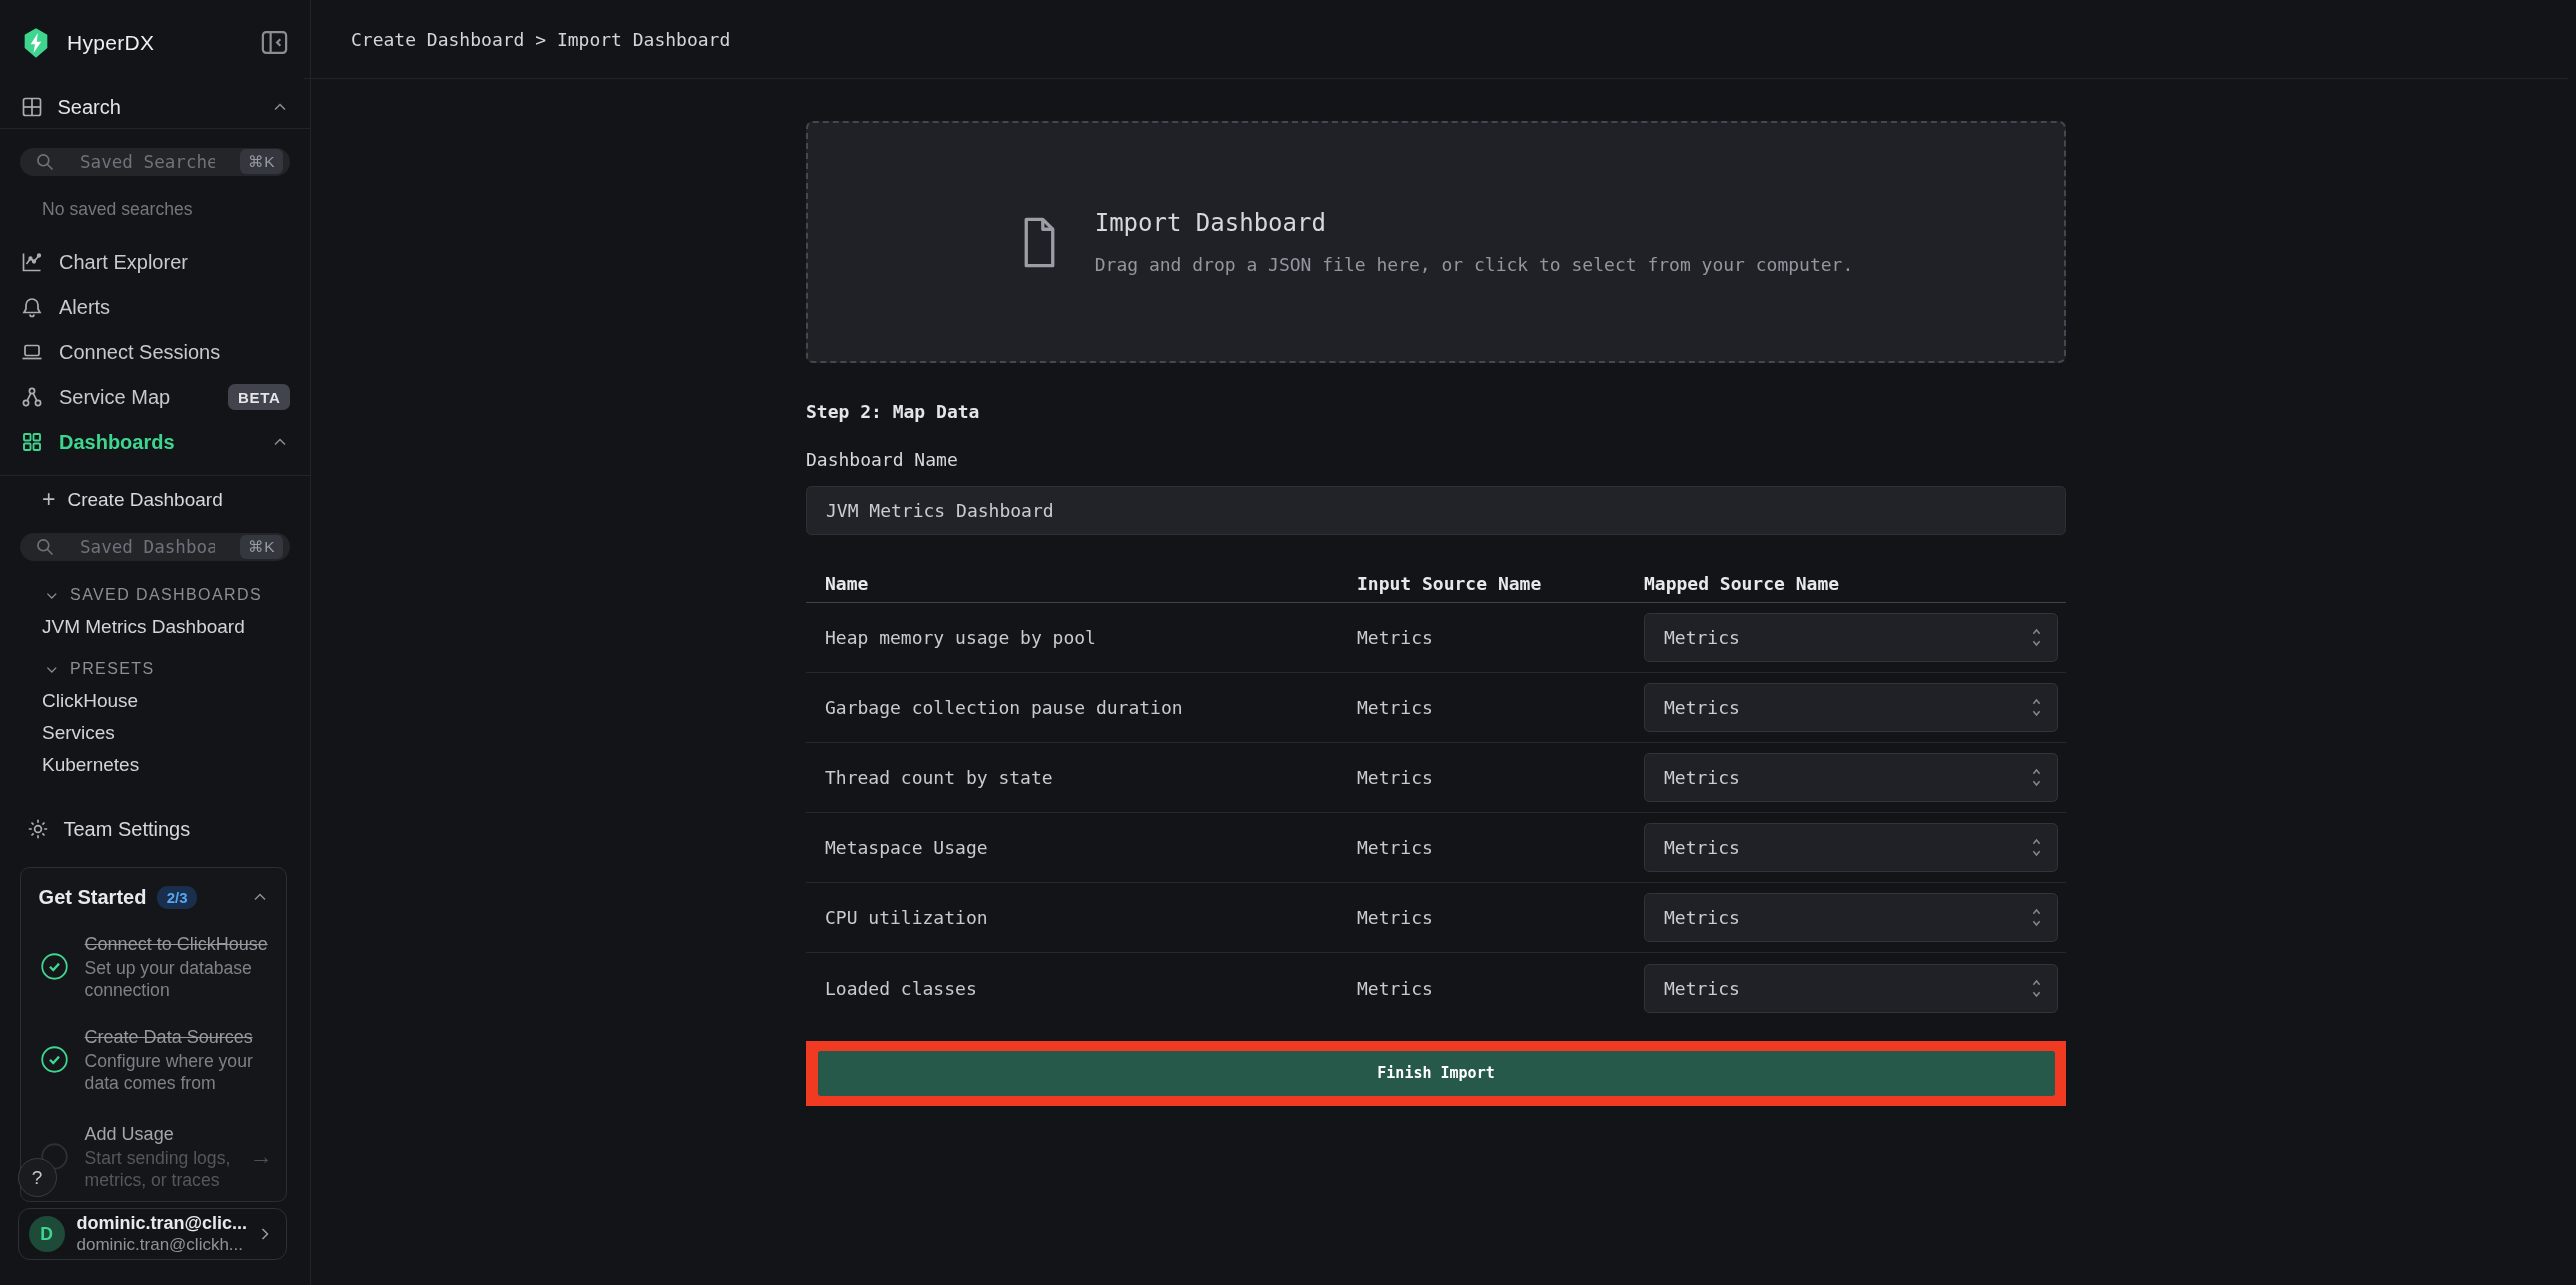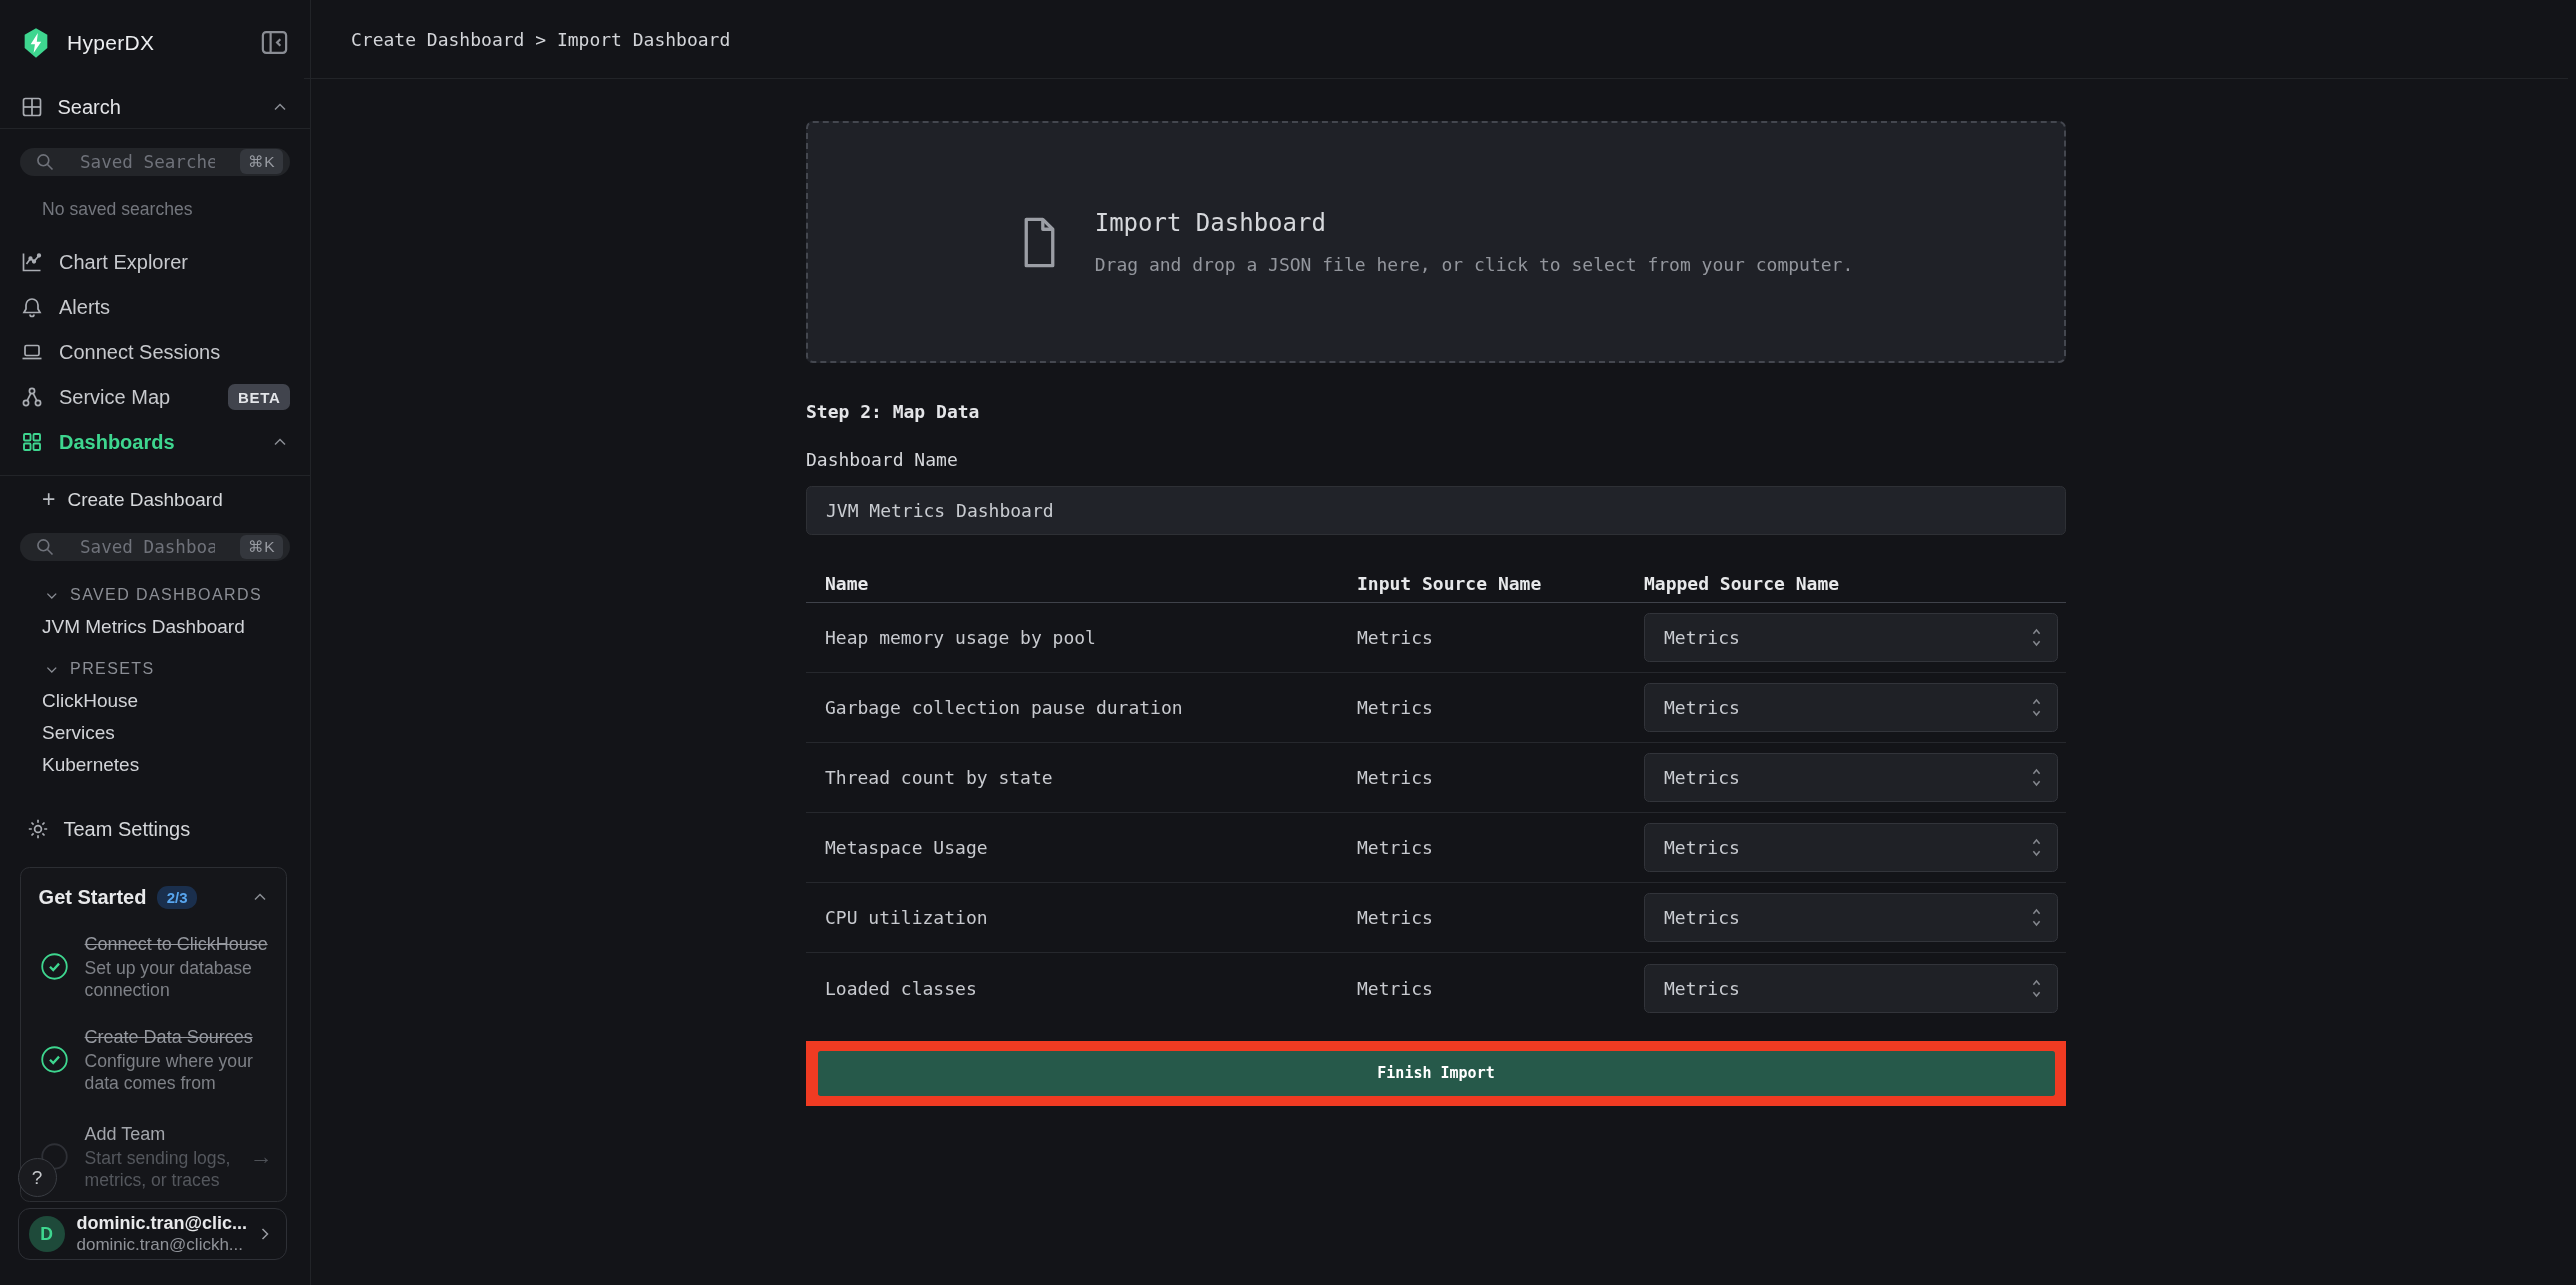--- a/index.html
+++ b/index.html
@@ -300,21 +300,21 @@
           <div class="gs-item-title done">Create Data Sources</div>
           <div class="gs-desc">Configure where your data comes from</div>
         </div>
       </div>
 
       <div class="gs-item i3">
         <svg class="gs-check dim" viewBox="0 0 24 24" fill="none" stroke="currentColor" stroke-width="1.4">
           <circle cx="12" cy="12" r="9.5"></circle>
         </svg>
         <div class="gs-text">
-          <div class="gs-item-title todo">Add Team</div>
+          <div class="gs-item-title todo">Add Usage</div>
           <div class="gs-desc dim">Start sending logs, metrics, or traces</div>
         </div>
         <span class="gs-arrow">→</span>
       </div>
     </div>
 
     <div class="help-btn">?</div>
 
     <div class="user-card">
       <div class="avatar">D</div>

